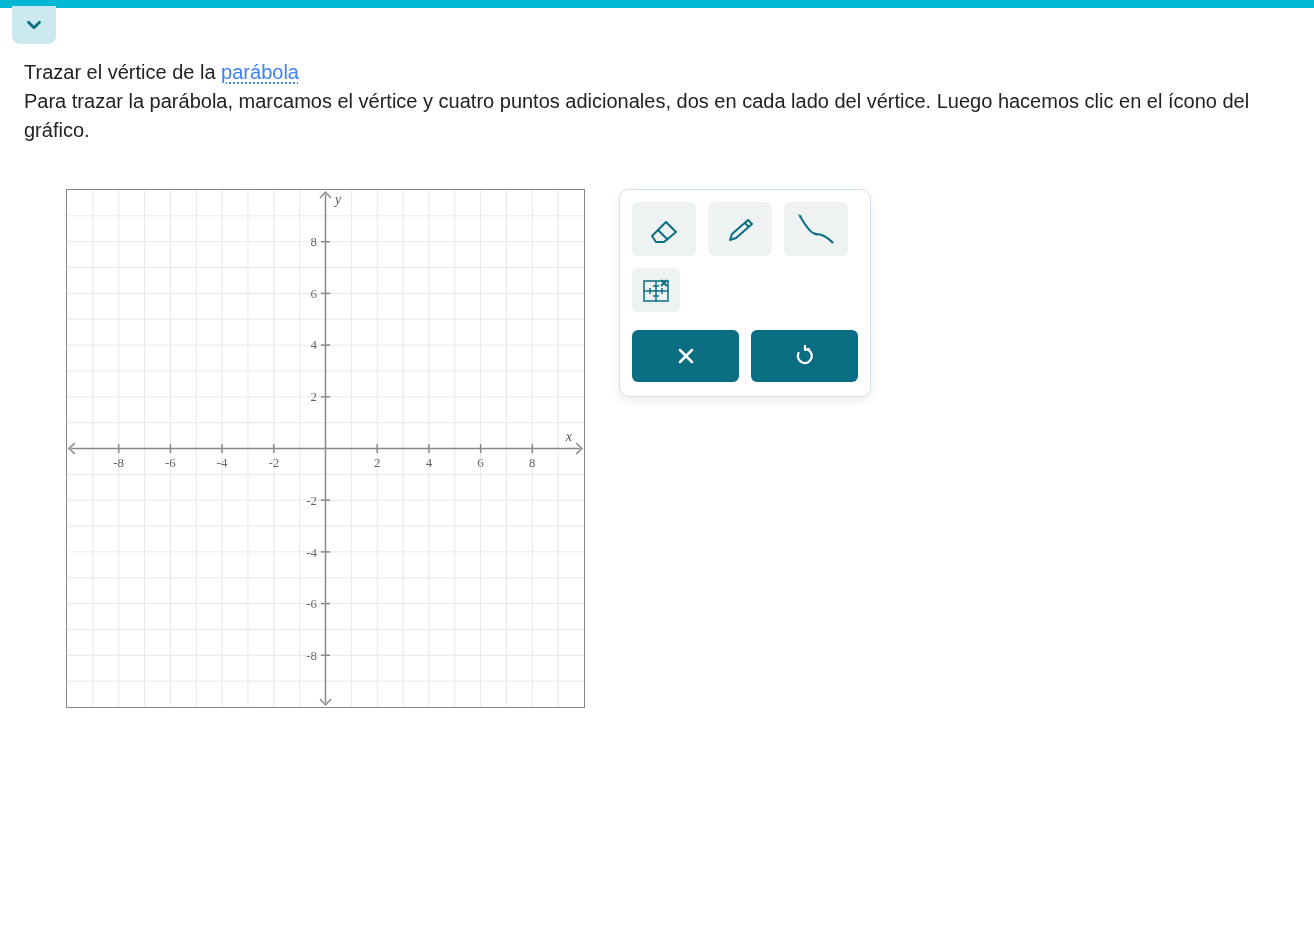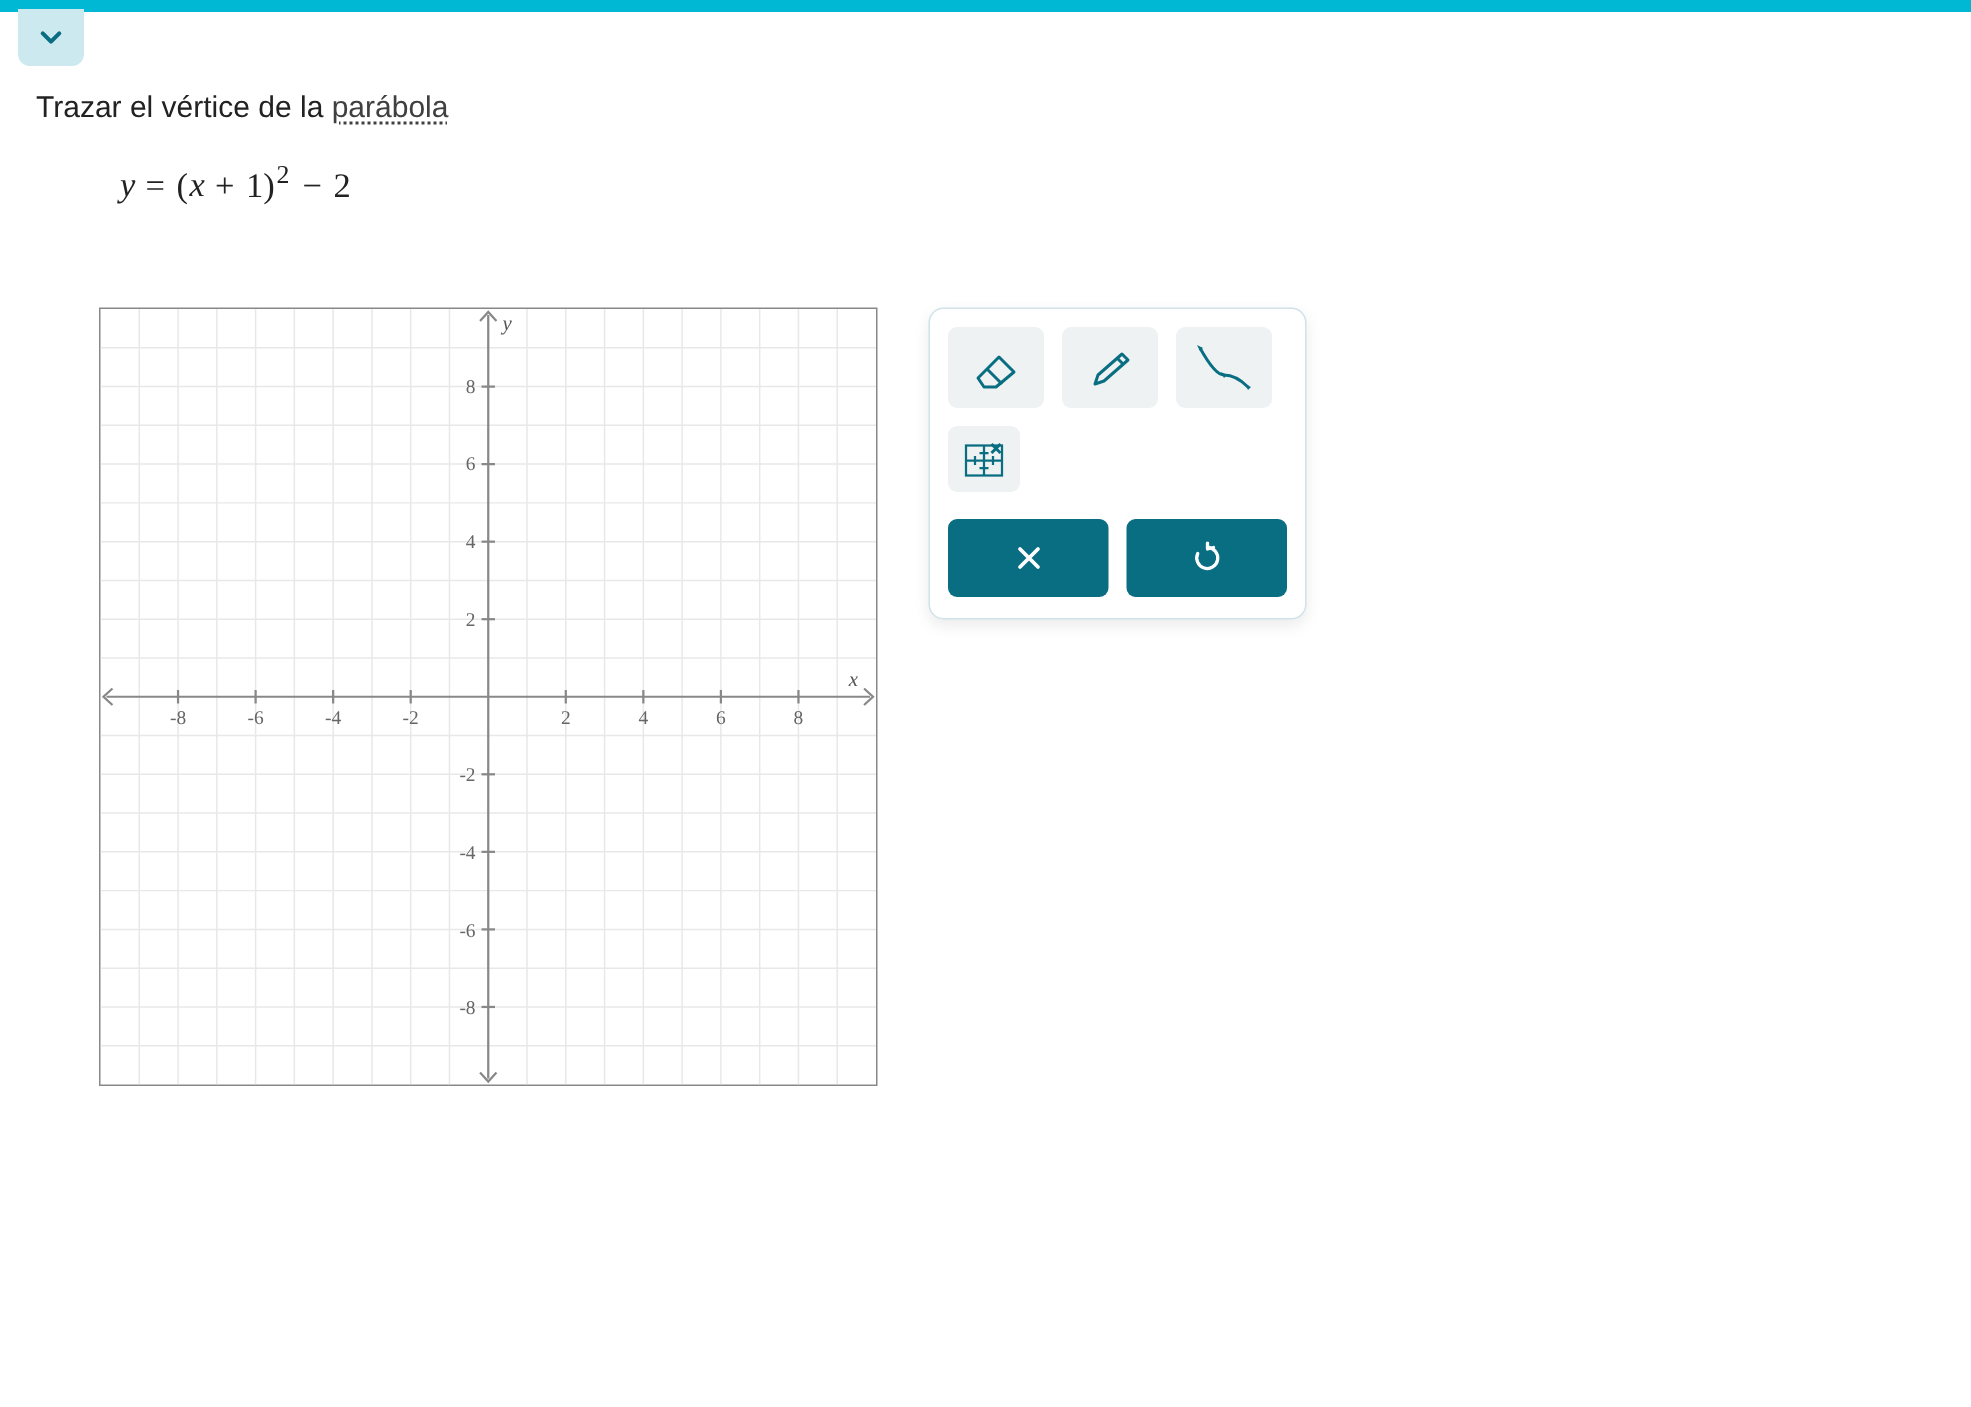--- a/index.html
+++ b/index.html
@@ -6,21 +6,21 @@
   body { font-family: Verdana, Geneva, sans-serif; background: #fff; color: #222; }
   .top-bar { height: 8px; background: #00b8d4; width: 100%; }
   .collapse-btn {
     width: 44px; height: 38px; background: #cce9f0; border: none;
     border-radius: 0 0 8px 8px; display: flex; align-items: center;
     justify-content: center; cursor: pointer; margin-left: 12px;
     position: relative; top: -2px;
   }
   .content { padding: 12px 24px 24px 24px; }
   .question { font-size: 20px; line-height: 1.45; }
-  .question a { color: #404040; text-decoration: underline dotted; text-underline-offset: 3px; }
+  .question a { color: #3b82f6; text-decoration: underline dotted; text-underline-offset: 3px; }
   .formula { font-family: 'Times New Roman', Times, serif; font-size: 23px; font-style: italic; padding: 20px 0 24px 56px; }
   .formula .sup { font-size: 0.75em; vertical-align: super; position: relative; left: -1px; }
   .formula .op { font-style: normal; padding: 0 1px; }
   .instructions { font-size: 20px; line-height: 1.45; }
   .workspace { display: flex; gap: 34px; margin-top: 44px; align-items: flex-start; padding-left: 42px; }
 
   
   .graph-frame { border: 1px solid #888; width: 519px; height: 519px; position: relative; }
   .graph-frame svg { width: 100%; height: 100%; display: block; }
   .grid-minor { stroke: #e8e8e8; stroke-width: 1; }
@@ -55,24 +55,22 @@
     <path d="M6 9l6 6 6-6" fill="none" stroke="#0a6e82" stroke-width="3" stroke-linecap="round" stroke-linejoin="round"></path>
   </svg>
 </button>
 
 <div class="content">
 
   <p class="question">
     <span>Trazar el vértice de la </span><a href="#">parábola</a>
   </p>
 
-  <div class="formula">
-    <span>y</span><span class="op"> = </span><span class="op">(</span><span>x</span><span class="op"> + </span><span class="op">1)</span><span class="sup op">2</span><span class="op"> − </span><span class="op">2</span>
-  </div>
-
+
+  <p class="instructions">Para trazar la parábola, marcamos el vértice y cuatro puntos adicionales, dos en cada lado del vértice. Luego hacemos clic en el ícono del gráfico.</p>
 
   <div class="workspace">
 
     <div class="graph-frame">
       <svg viewBox="0 0 519 519">
 
         <g>
 
           <line class="grid-minor" x1="25.95" y1="0" x2="25.95" y2="519"></line>
             <line class="grid-minor" x1="51.9" y1="0" x2="51.9" y2="519"></line>

